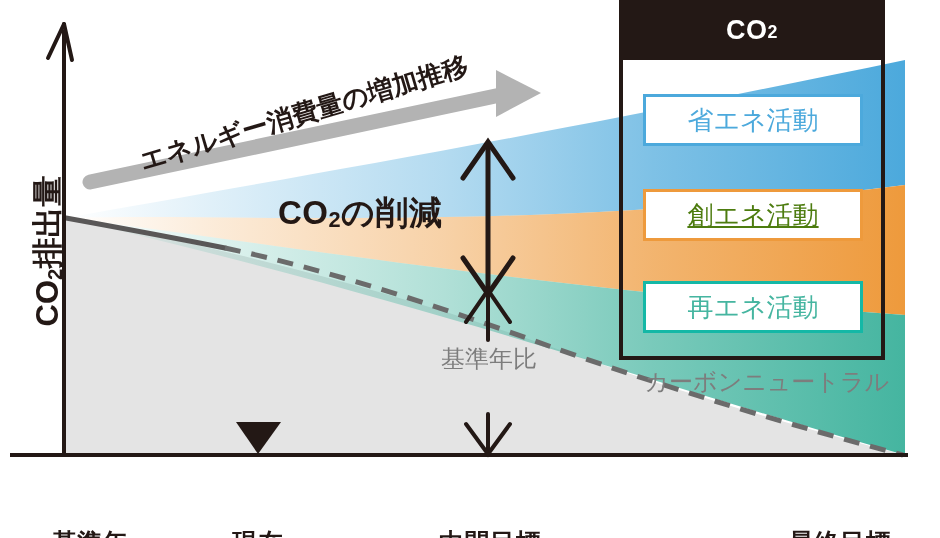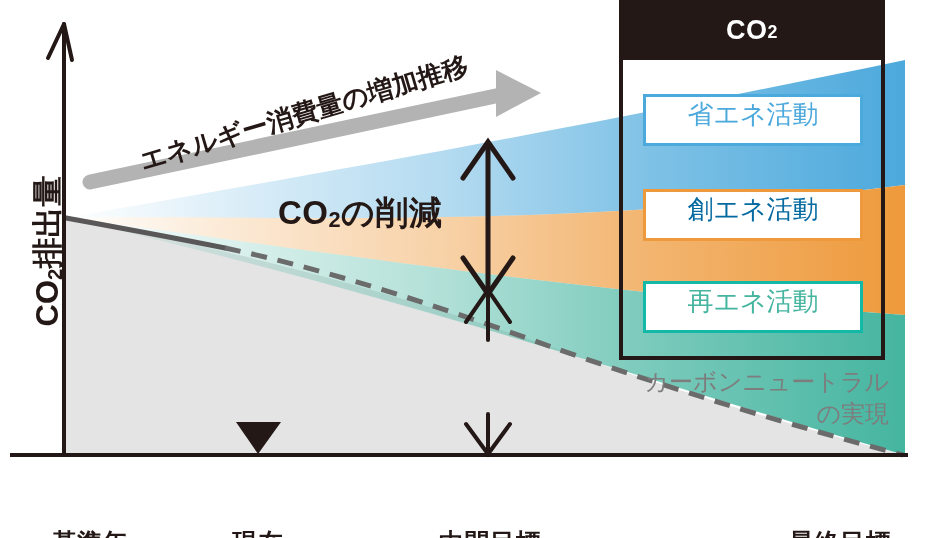--- a/index.html
+++ b/index.html
@@ -149,27 +149,27 @@
     bottom: -0.16em;
   }
   .legend-item {
     position: absolute;
     left: 643px;
     width: 220px;
     height: 52px;
     background: #ffffff;
     box-sizing: border-box;
     display: flex;
-    align-items: flex-start;
+    align-items: center;
     justify-content: center;
     font-size: 26px;
     font-weight: 400;
   }
   #legend-item-0 { top: 94px;  border: 3px solid #4CA9DC; color: #4CA9DC; }
-  #legend-item-1 { top: 189px; border: 3px solid #EE9A3C; color: #0369a1; }
+  #legend-item-1 { top: 189px; border: 3px solid #EE9A3C; color: #4d7c0f; text-decoration: underline; }
   #legend-item-2 { top: 281px; border: 3px solid #14b8a6; color: #45B5A0; }
 </style>
 </head>
 <body>
 
 <div id="infographic">
 
   <svg id="canvas" viewBox="0 0 940 538" aria-hidden="true">
     <defs>
 
@@ -234,25 +234,25 @@
     </g>
   </svg>
 
   <div id="y-axis-title"><span>CO</span><sub>2</sub><span>排出量</span></div>
 
   <div id="energy-trend-label">エネルギー消費量の増加推移</div>
 
   <div id="co2-reduction-label"><span>CO</span><sub>2</sub><span>の削減</span></div>
 
   <div id="reduction-target-note">
+    <div>基準年比</div>
   </div>
 
   <div id="carbon-neutral-note">
     <div>カーボンニュートラル</div>
-    <div>の実現</div>
   </div>
 
   <div id="legend-header">
       <span>CO</span>
       <sub>2</sub>
     </div>
   <div id="legend-box"></div>
   <div class="legend-item" id="legend-item-0">
       <span>省エネ活動</span>
     </div>

